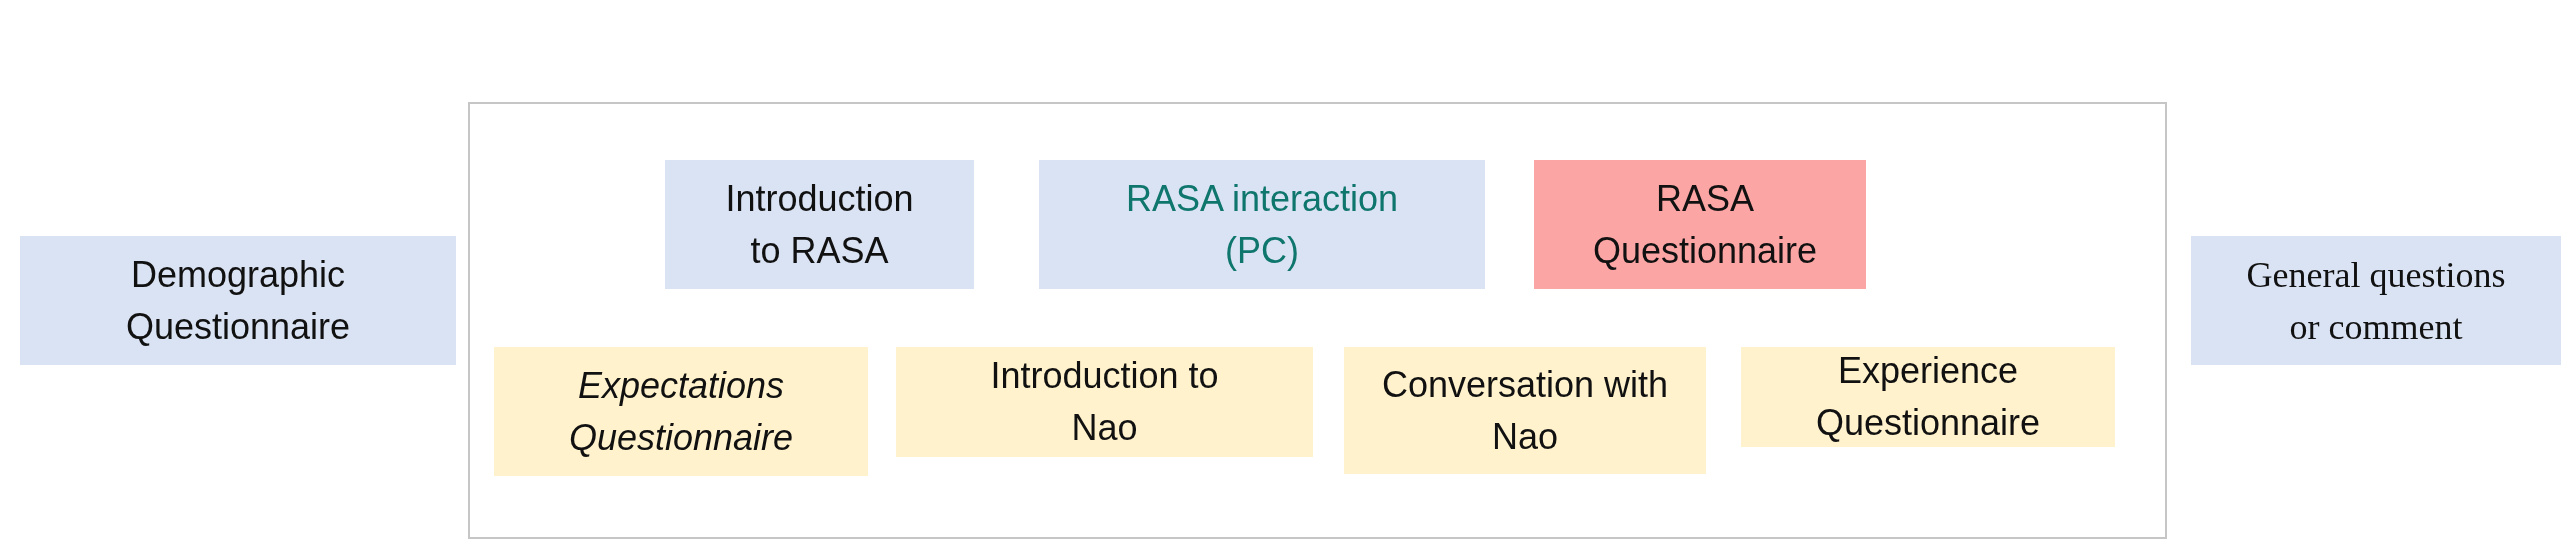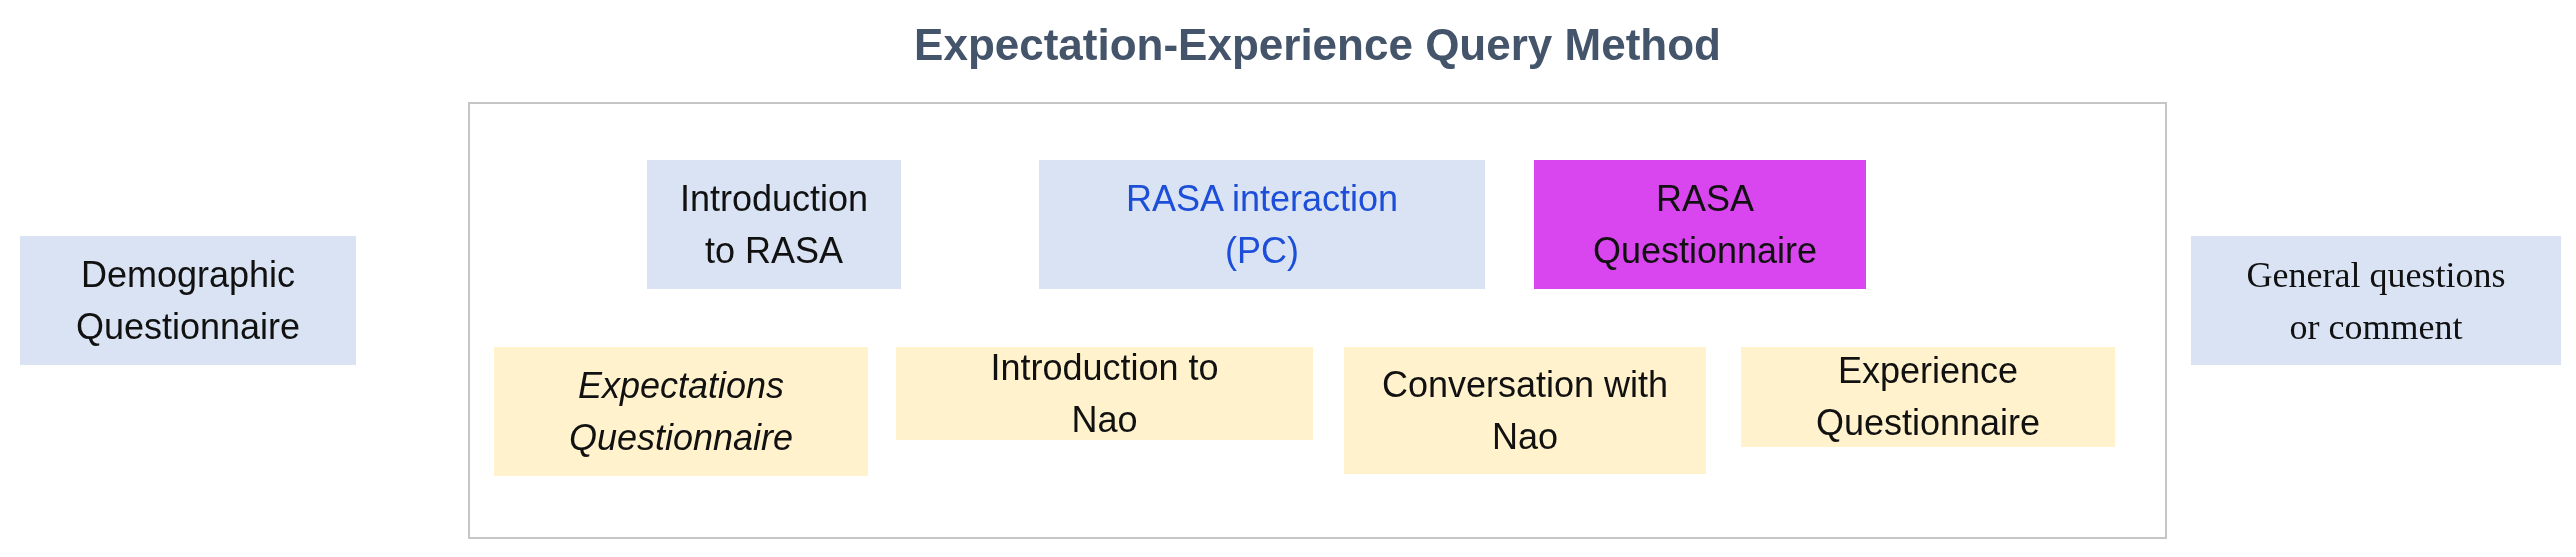--- a/index.html
+++ b/index.html
@@ -42,51 +42,50 @@
     align-items: center;
     justify-content: center;
     text-align: center;
     font-size: 36px;
     line-height: 52px;
     color: #111111;
     white-space: pre-line;
     box-sizing: border-box;
   }
   
-  .box-demographic   { left: 20px;   top: 236px; width: 336px; height: 129px; }
+  .box-demographic   { left: 20px;   top: 236px; width: 436px; height: 129px; }
   .box-general       { left: 2191px; top: 236px; width: 370px; height: 129px; }
   
-  .box-intro-rasa    { left: 647px;  top: 160px; width: 254px; height: 129px; }
+  .box-intro-rasa    { left: 665px;  top: 160px; width: 309px; height: 129px; }
   .box-rasa-inter    { left: 1039px; top: 160px; width: 446px; height: 129px; }
   .box-rasa-quest    { left: 1534px; top: 160px; width: 332px; height: 129px; }
   
   .box-expect-quest  { left: 494px;  top: 347px; width: 374px; height: 129px; }
-  .box-intro-nao     { left: 896px; top: 347px; width: 417px; height: 93px; }
+  .box-intro-nao     { left: 896px; top: 347px; width: 417px; height: 110px; }
   .box-conv-nao      { left: 1344px; top: 347px; width: 362px; height: 127px; }
   .box-exp-quest     { left: 1741px; top: 347px; width: 374px; height: 100px; }
 </style>
 </head>
 <body>
 
 <div class="canvas">
 
-  <div class="diagram-title" style="color: rgb(68, 84, 106);">Expectation-Experience Query Method</div>
 
   <div class="container-frame" style="border-color: rgb(198, 198, 198);"></div>
 
   <div class="stage-box box-blue box-demographic" style="background: rgb(218, 227, 243); color: rgb(17, 17, 17);">Demographic
 Questionnaire</div>
 
   <div class="stage-box box-blue box-intro-rasa" style="background: rgb(218, 227, 243); color: rgb(17, 17, 17);">Introduction
 to RASA</div>
 
-  <div class="stage-box box-blue box-rasa-inter" style="background: rgb(218, 227, 243); color: #1d4ed8;">RASA interaction
+  <div class="stage-box box-blue box-rasa-inter" style="background: rgb(218, 227, 243); color: #0f766e;">RASA interaction
 (PC)</div>
 
-  <div class="stage-box box-blue box-rasa-quest" style="background: #d946ef; color: rgb(17, 17, 17); padding-left: 10px;">RASA
+  <div class="stage-box box-blue box-rasa-quest" style="background: #fca5a5; color: rgb(17, 17, 17); padding-left: 10px;">RASA
 Questionnaire</div>
 
   <div class="stage-box box-yellow box-expect-quest" style="background: rgb(255, 242, 204); color: rgb(17, 17, 17); font-style: italic;">Expectations
 Questionnaire</div>
 
   <div class="stage-box box-yellow box-intro-nao" style="background: rgb(255, 242, 204); color: rgb(17, 17, 17);">Introduction to
 Nao</div>
 
   <div class="stage-box box-yellow box-conv-nao" style="background: rgb(255, 242, 204); color: rgb(17, 17, 17);">Conversation with
 Nao</div>

